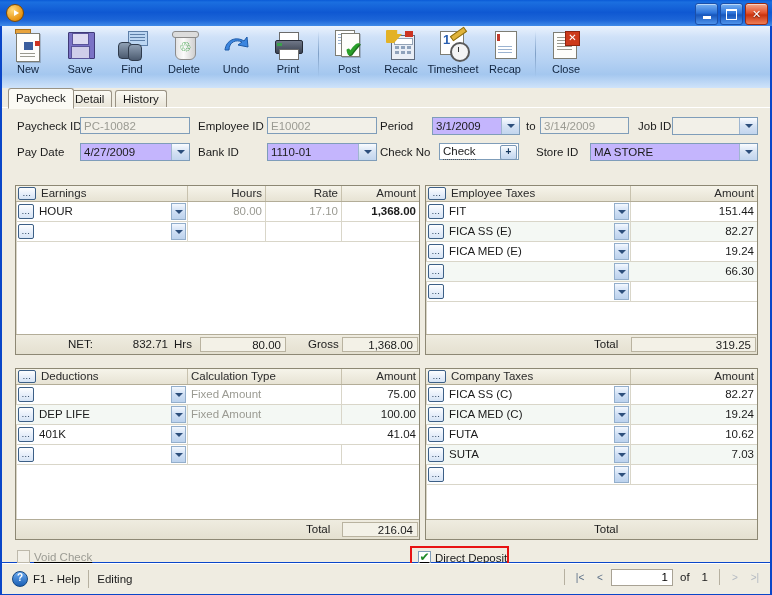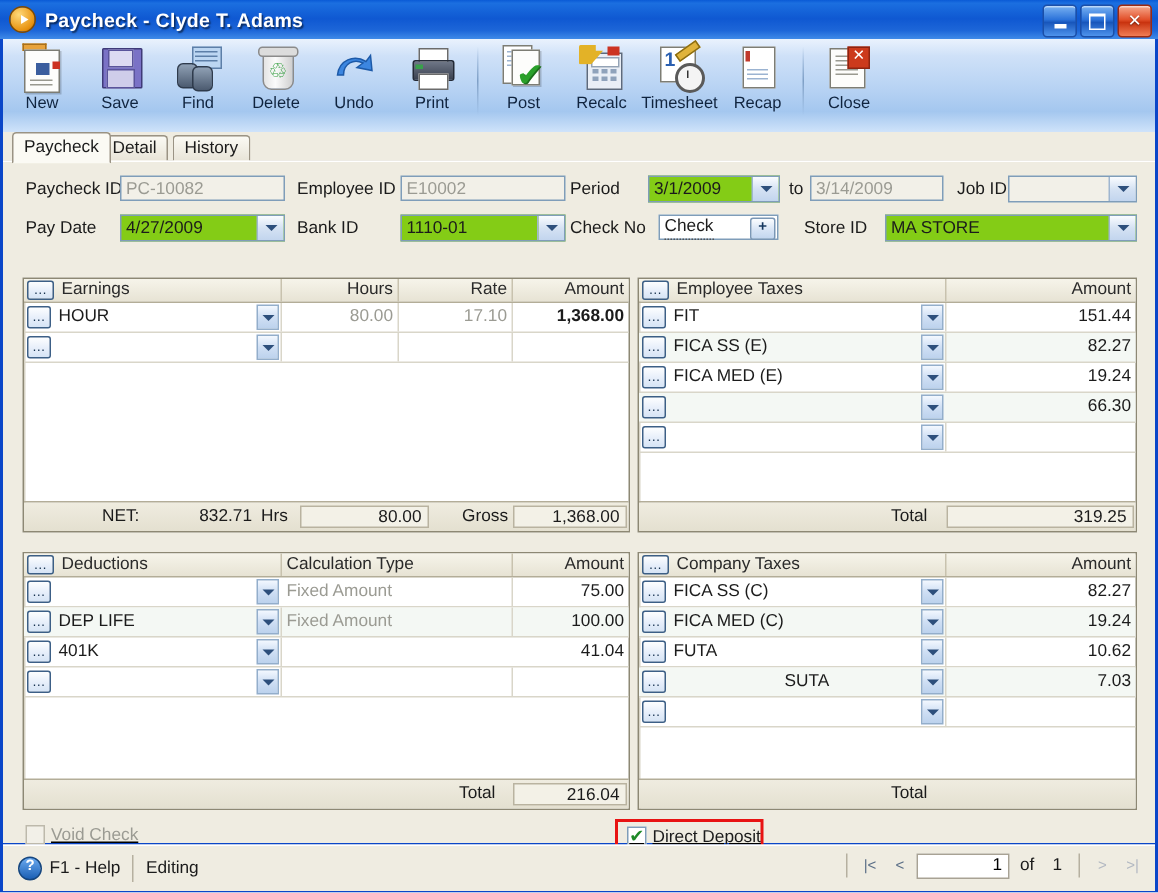--- a/index.html
+++ b/index.html
@@ -104,21 +104,21 @@
     background:linear-gradient(180deg,#fbfaf4,#e7e3d6);line-height:17px;}
   .tab.active{top:0;height:19px;line-height:19px;background:#fbfaf4;border-bottom:1px solid #fbfaf4;z-index:3;font-weight:normal;}
   .panel{position:absolute;left:0;top:19px;width:768px;height:454px;background:#efece1;
     border-top:1px solid #fff;}
 
   
   .fld-label{position:absolute;font-size:11.5px;color:#1b1b1b;white-space:nowrap;}
   .tbox{position:absolute;height:17px;border:1px solid #7f9db9;background:#fff;
     font-size:11.5px;color:#1b1b1b;line-height:16px;padding:0 3px;box-sizing:border-box;}
   .tbox.ro{background:#f2f0e8;color:#9b9b93;}
-  .combo{position:absolute;height:18px;border:1px solid #7f9db9;background:#84cc16;box-sizing:border-box;}
+  .combo{position:absolute;height:18px;border:1px solid #7f9db9;background:#c4b5fd;box-sizing:border-box;}
   .combo .val{position:absolute;left:3px;top:0;right:19px;font-size:11.5px;line-height:16px;color:#1b1b1b;
     white-space:nowrap;overflow:hidden;}
   .combo .arw{position:absolute;right:0;top:0;width:17px;height:16px;
     background:linear-gradient(180deg,#fafcff,#d5e2f3 50%,#c2d5ee);border-left:1px solid #9fb6d0;
     display:flex;align-items:center;justify-content:center;}
   .combo .arw::after{content:"";width:0;height:0;border-left:4px solid transparent;border-right:4px solid transparent;
     border-top:4px solid #2d4f7c;}
   .combo.disabled{background:#f2f0e8;}
   .spin{position:absolute;height:17px;border:1px solid #7f9db9;background:#fff;box-sizing:border-box;}
   .spin .v{position:absolute;left:3px;top:0;font-size:11.5px;line-height:15px;color:#1b1b1b;
@@ -185,21 +185,20 @@
 </style>
 </head>
 <body>
 
 <div class="app">
 
   <div class="titlebar">
     <div class="title-icon">
         <i></i>
       </div>
-    <div class="title-text">Paycheck - Clyde T. Adams</div>
     <div class="tb-btns">
       <div class="tb-btn">
           <span class="min-glyph"></span>
         </div>
       <div class="tb-btn">
           <span class="max-glyph"></span>
         </div>
       <div class="tb-btn close">
           <span>✕</span>
         </div>
@@ -524,21 +523,21 @@
           <div class="cell r nb" style="left:205px;width:126px;">19.24</div>
         </div>
         <div class="grow" style="top:56px;">
           <div class="dots" style="left:2px;top:2px;width:16px;height:15px;">…</div>
           <div class="cell" style="left:20px;width:185px;">FUTA</div>
           <div class="cellcombo" style="left:188px;"></div>
           <div class="cell r nb" style="left:205px;width:126px;">10.62</div>
         </div>
         <div class="grow alt" style="top:76px;">
           <div class="dots" style="left:2px;top:2px;width:16px;height:15px;">…</div>
-          <div class="cell" style="left:20px;width:185px;text-align:center;">SUTA</div>
+          <div class="cell" style="left:20px;width:185px;">SUTA</div>
           <div class="cellcombo" style="left:188px;"></div>
           <div class="cell r nb" style="left:205px;width:126px;">7.03</div>
         </div>
         <div class="grow" style="top:96px;">
           <div class="dots" style="left:2px;top:2px;width:16px;height:15px;">…</div>
           <div class="cell" style="left:20px;width:185px;"></div>
           <div class="cellcombo" style="left:188px;"></div>
           <div class="cell r nb" style="left:205px;width:126px;"></div>
         </div>
         <div class="gfoot">

